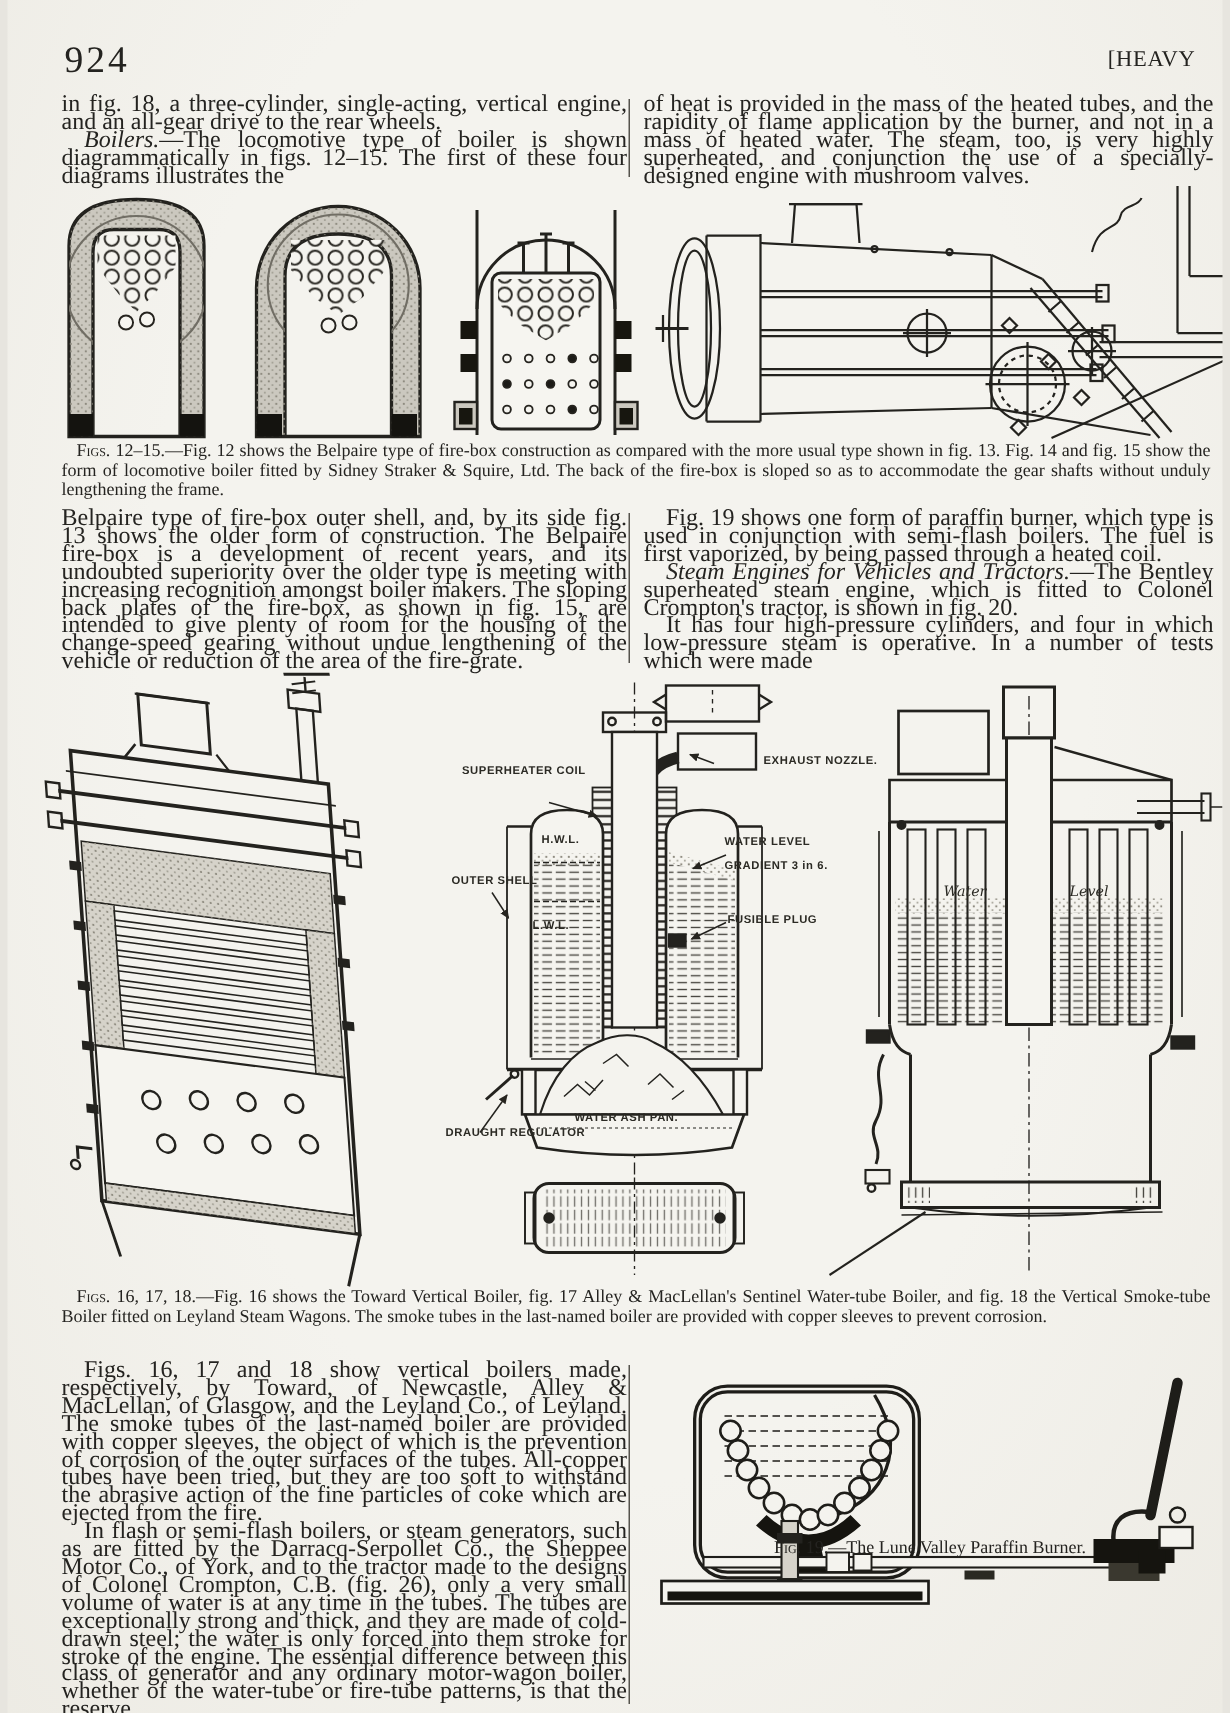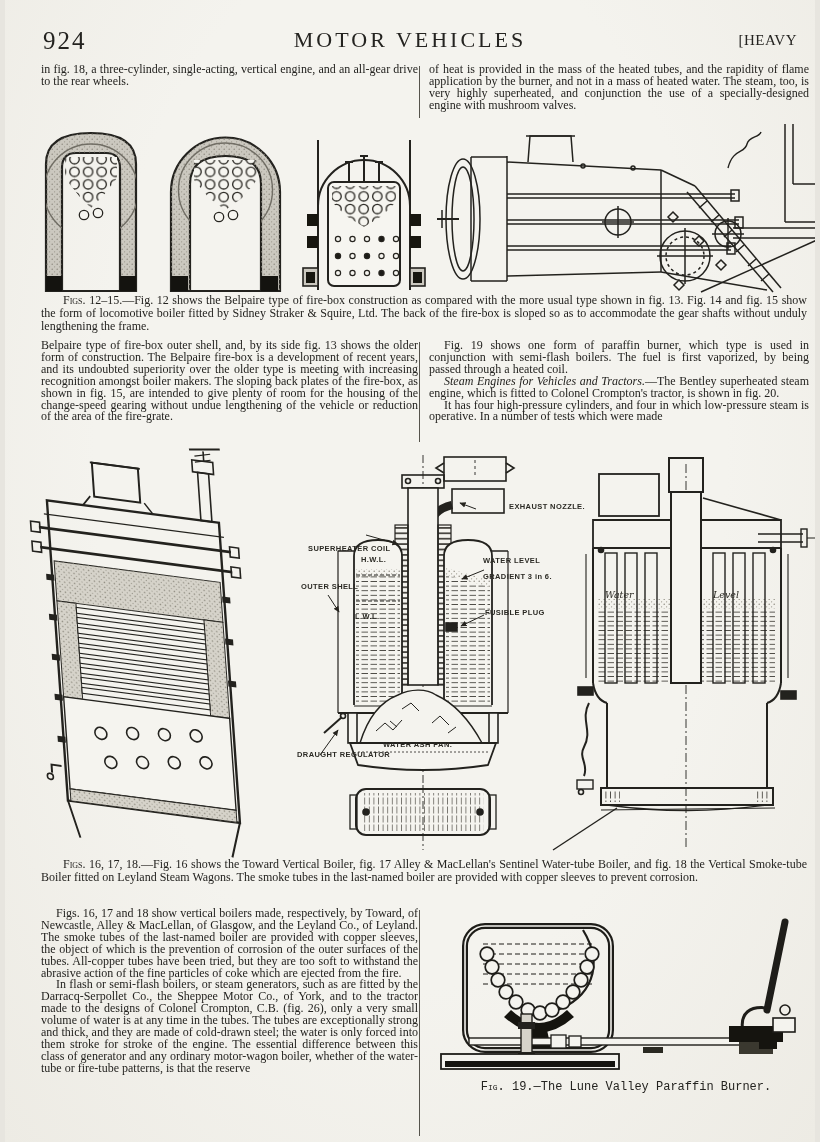--- a/index.html
+++ b/index.html
@@ -1,27 +1,27 @@
 <!DOCTYPE html>
 <html><head>
 <meta charset="utf-8">
 <style>
   html,body{margin:0;padding:0;background:#e7e5df;}
   .page{position:relative;width:810px;height:1142px;margin:0 auto;
     background:radial-gradient(ellipse at 50% 40%, #f4f3ee 55%, #edebe4 100%);
     font-family:"Liberation Serif","DejaVu Serif",serif;color:#242320;overflow:hidden;}
   .abs{position:absolute;}
-  p{margin:0;text-align:justify;font-size:12px;line-height:11.9px;}
+  p{margin:0;text-align:justify;font-size:16px;line-height:11.9px;}
   p.ind{text-indent:15px;}
   .pagenum{font-size:25px;letter-spacing:2px;}
   .title{font-size:22px;letter-spacing:3px;text-align:center;width:100%;}
   .section{font-size:15px;letter-spacing:.5px;}
   .caption{font-size:12px;line-height:13.2px;text-align:justify;text-indent:10px;}
   .caption-center{font-size:12px;text-align:center;}
-  .sc{font-variant:small-caps;margin-left:12px;}
+  .sc{font-variant:small-caps;}
   .vrule{position:absolute;width:1px;background:#55534c;}
   .label{position:absolute;font-family:"Liberation Sans","DejaVu Sans",sans-serif;
     font-size:7.5px;font-weight:bold;letter-spacing:.4px;color:#2b2a24;white-space:nowrap;}
   .labelit{position:absolute;font-family:"DejaVu Serif",serif;font-style:italic;
     font-size:9.5px;color:#2b2a24;white-space:nowrap;}
   svg.fig{position:absolute;overflow:visible;}
 </style>
 </head>
 <body>
 
@@ -45,25 +45,25 @@
     </pattern>
     <marker id="arr" viewBox="0 0 10 10" refX="8" refY="5" markerWidth="7" markerHeight="7" orient="auto-start-reverse">
       <path d="M0,1 L9,5 L0,9 z" fill="#26241f"></path>
     </marker>
   </defs>
 </svg>
 
 <div class="page">
 
   <div class="abs pagenum" style="left:38px;top:27px;">924</div>
-  <div class="abs title" style="left:0;top:27px;">MOTOR VEHICLES</div>
   <div class="abs section" style="right:18px;top:32px;">[HEAVY</div>
 
   <div class="abs" style="left:36px;top:64px;width:377px;">
     <p>in fig. 18, a three-cylinder, single-acting, vertical engine, and an all-gear drive to the rear wheels.</p>
+    <p class="ind"><i>Boilers.</i><span>—The locomotive type of boiler is shown diagrammatically in figs. 12–15.  The first of these four diagrams illustrates the</span></p>
   </div>
   <div class="vrule" style="left:414px;top:66px;height:52px;"></div>
   <div class="abs" style="left:424px;top:64px;width:380px;">
     <p>of heat is provided in the mass of the heated tubes, and the rapidity of flame application by the burner, and not in a mass of heated water.  The steam, too, is very highly superheated, and conjunction the use of a specially-designed engine with mushroom valves.</p>
   </div>
 
   <svg class="fig" style="left:36px;top:128px;" width="100" height="164" viewBox="0 0 100 164">
     <clipPath id="c12">
         <path d="M5,163 V36 Q5,5 50,5 Q95,5 95,36 V163 Z M21,163 V40 Q21,25 35,25 H65 Q79,25 79,40 V163 Z" clip-rule="evenodd"></path>
       </clipPath>
@@ -354,31 +354,31 @@
       <path d="M36,245 C27,262 40,272 31,289 C25,300 36,306 31,318" stroke-width="2"></path>
       <rect x="24" y="322" width="16" height="9" stroke-width="1.4"></rect>
         <circle cx="28" cy="334" r="2.5"></circle>
       <rect x="228" y="233" width="15" height="8" fill="#23221e"></rect>
         <rect x="25" y="229" width="15" height="8" fill="#23221e"></rect>
       <line x1="0" y1="392" x2="64" y2="350" stroke-width="1.4"></line>
         <line x1="48" y1="352" x2="222" y2="350" stroke-width="1"></line>
     </g>
   </svg>
 
-  <span class="label" style="left:303px;top:544px;text-align:right;">SUPERHEATER COIL</span>
+  <span class="label" style="left:303px;top:509px;text-align:right;">SUPERHEATER COIL</span>
   <span class="label" style="left:472px;top:502px;padding-left:32px;">EXHAUST NOZZLE.</span>
   <span class="label" style="left:356px;top:555px;">H.W.L.</span>
   <span class="label" style="left:478px;top:556px;">WATER LEVEL</span>
   <span class="label" style="left:478px;top:572px;">GRADIENT 3 in 6.</span>
   <span class="label" style="left:296px;top:582px;">OUTER SHELL</span>
   <span class="label" style="left:350px;top:612px;text-align:center;">L.W.L.</span>
   <span class="label" style="left:480px;top:608px;">FUSIBLE PLUG</span>
   <span class="label" style="left:292px;top:750px;">DRAUGHT REGULATOR</span>
   <span class="label" style="left:378px;top:740px;">WATER ASH PAN.</span>
-  <span class="labelit" style="left:600px;top:589px;">Water</span>
+  <span class="labelit" style="left:600px;top:589px;padding-left:24px;">Water</span>
   <span class="labelit" style="left:708px;top:589px;">Level</span>
 
   <div class="abs caption" style="left:36px;top:858px;width:766px;">
     <span class="sc">Figs. 16, 17, 18.</span><span>—Fig. 16 shows the Toward Vertical Boiler, fig. 17 Alley &amp; MacLellan's Sentinel Water-tube Boiler, and fig. 18 the Vertical Smoke-tube Boiler fitted on Leyland Steam Wagons.  The smoke tubes in the last-named boiler are provided with copper sleeves to prevent corrosion.</span>
   </div>
 
   <div class="abs" style="left:36px;top:908px;width:377px;">
     <p class="ind">Figs. 16, 17 and 18 show vertical boilers made, respectively, by Toward, of Newcastle, Alley &amp; MacLellan, of Glasgow, and the Leyland Co., of Leyland.  The smoke tubes of the last-named boiler are provided with copper sleeves, the object of which is the prevention of corrosion of the outer surfaces of the tubes.  All-copper tubes have been tried, but they are too soft to withstand the abrasive action of the fine particles of coke which are ejected from the fire.</p>
     <p class="ind">In flash or semi-flash boilers, or steam generators, such as are fitted by the Darracq-Serpollet Co., the Sheppee Motor Co., of York, and to the tractor made to the designs of Colonel Crompton, C.B. (fig. 26), only a very small volume of water is at any time in the tubes.  The tubes are exceptionally strong and thick, and they are made of cold-drawn steel; the water is only forced into them stroke for stroke of the engine.  The essential difference between this class of generator and any ordinary motor-wagon boiler, whether of the water-tube or fire-tube patterns, is that the reserve</p>
   </div>
@@ -425,17 +425,17 @@
       <path d="M352,8 L334,96" stroke-width="7" stroke-linecap="round"></path>
       <path d="M310,118 C306,98 318,92 334,94" stroke-width="3"></path>
       <rect x="296" y="112" width="54" height="16" fill="#15140f" stroke="none"></rect>
       <rect x="306" y="128" width="34" height="12" fill="#3a382f" stroke="none"></rect>
       <rect x="340" y="104" width="22" height="14" stroke-width="1.6" fill="#f4f3ee"></rect>
         <circle cx="352" cy="96" r="5" stroke-width="1.6"></circle>
       <rect x="326" y="120" width="18" height="15" fill="#15140f" stroke="none"></rect>
     </g>
   </svg>
 
-  <div class="abs caption-center" style="left:424px;top:1080px;width:382px;font-family:Liberation Mono, monospace;">
+  <div class="abs caption-center" style="left:424px;top:1024px;width:382px;">
     <span class="sc">Fig. 19.</span><span>—The Lune Valley Paraffin Burner.</span>
   </div>
 
 </div>
 
 </body></html>

